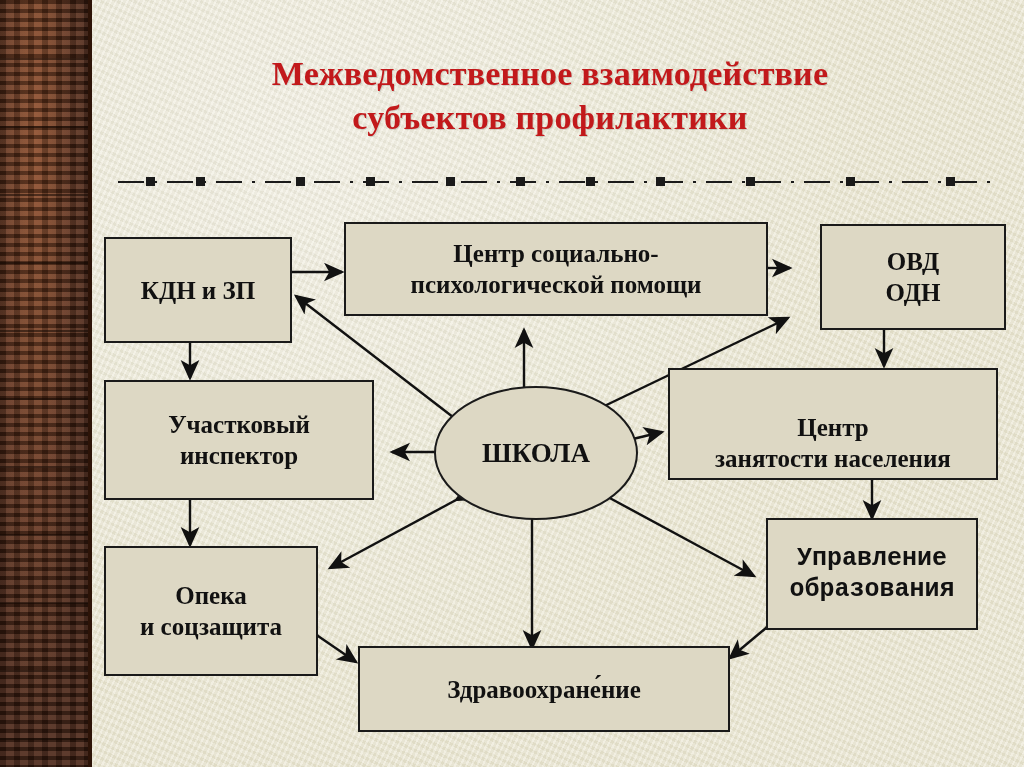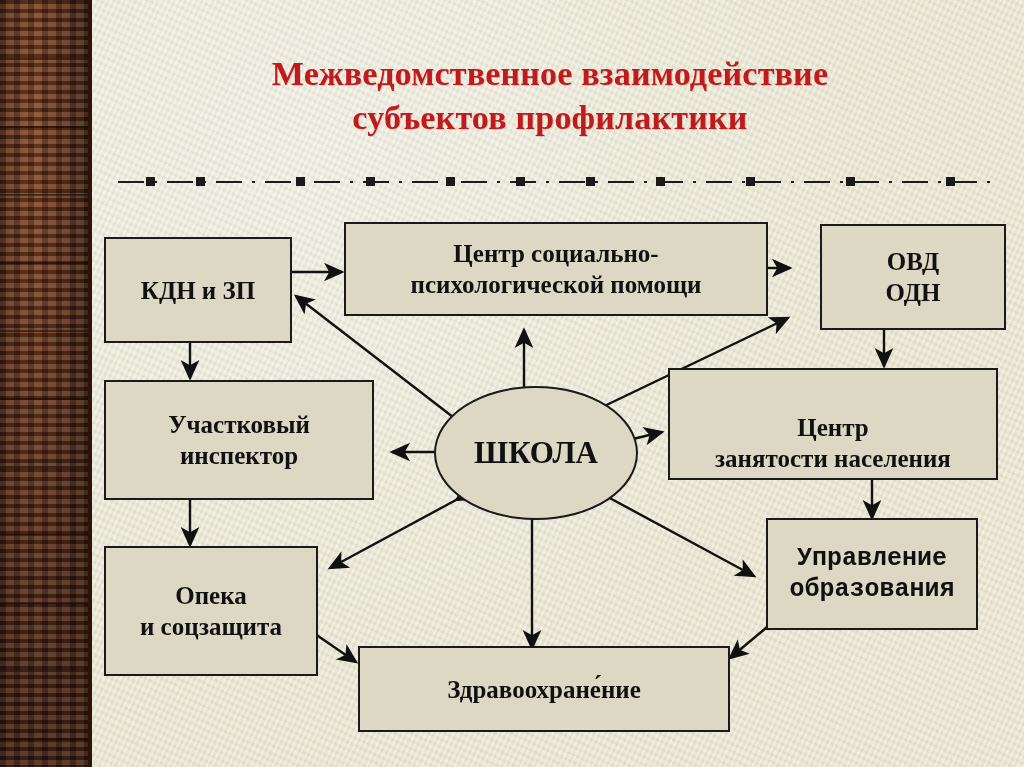--- a/index.html
+++ b/index.html
@@ -200,21 +200,21 @@
   <div class="node" style="left:820px; top:224px; width:186px; height:106px; font-size:25px; flex-direction:column;">
     <span>ОВД</span>
     <span>ОДН</span>
   </div>
 
   <div class="node" style="left:104px; top:380px; width:270px; height:120px; font-size:25px; flex-direction:column;">
     <span>Участковый</span>
     <span>инспектор</span>
   </div>
 
-  <div class="ellipse" style="left:434px; top:386px; width:204px; height:134px; font-size:31px;">
+  <div class="ellipse" style="left:434px; top:386px; width:204px; height:134px; font-size:27px;">
     <span>ШКОЛА</span>
   </div>
 
   <div class="node" style="left:668px; top:368px; width:330px; height:112px; font-size:25px; flex-direction:column;justify-content:flex-end;">
     <span>Центр</span>
     <span>занятости населения</span>
   </div>
 
   <div class="node" style="left:104px; top:546px; width:214px; height:130px; font-size:25px; flex-direction:column;">
     <span>Опека</span>

